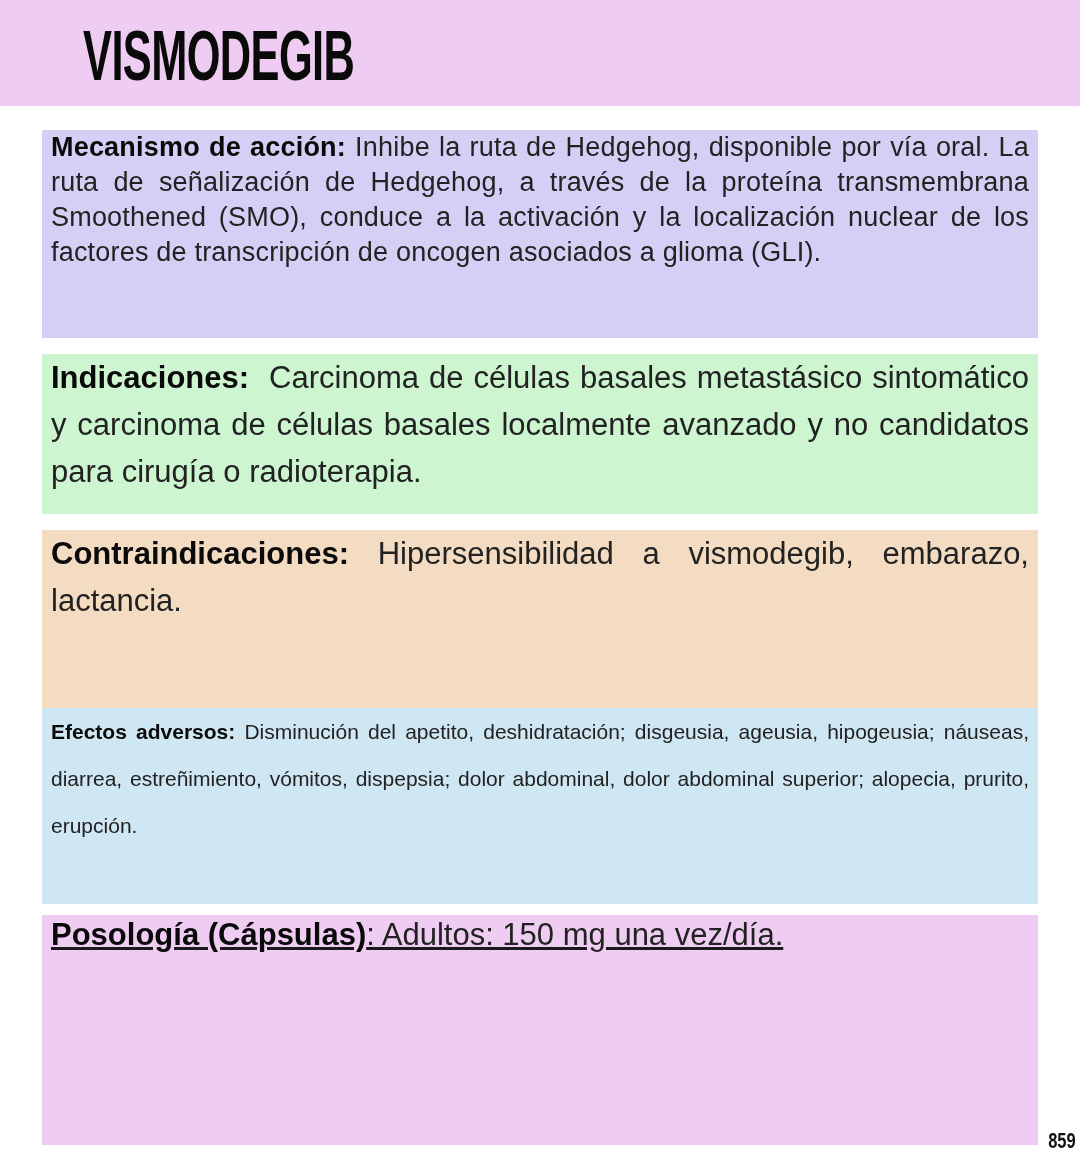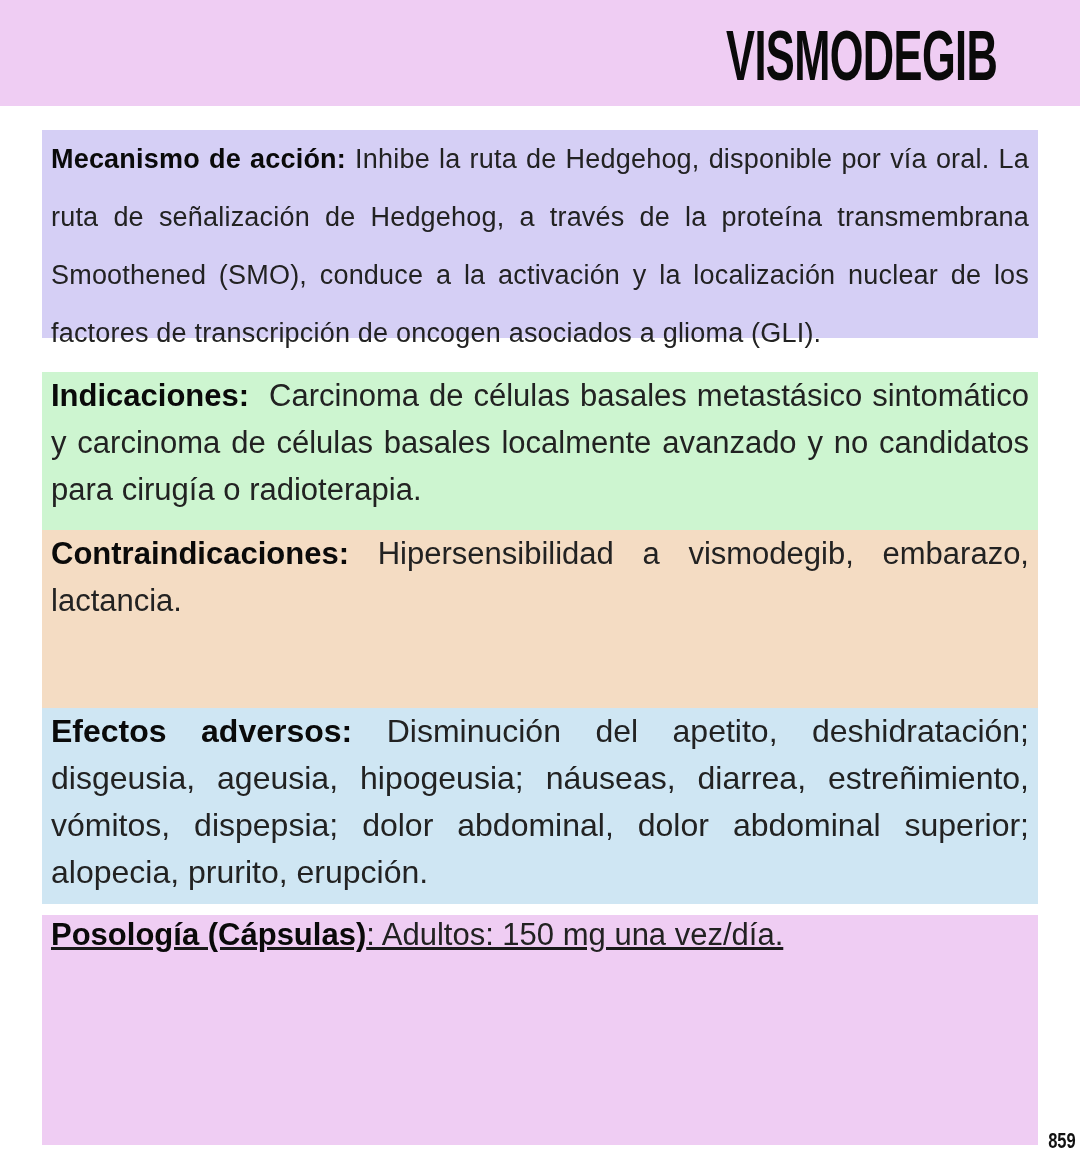--- a/index.html
+++ b/index.html
@@ -12,21 +12,21 @@
       font-family: "Liberation Sans", sans-serif;
       color: #1a1a1a;
     }
     .header {
       position: absolute;
       left: 0; top: 0;
       width: 1080px; height: 106px;
       background: #EFCDF3;
       display: flex;
       align-items: center;
-      justify-content: flex-end;
+      justify-content: flex-start;
     }
     .title {
       font-family: "Liberation Sans", sans-serif;
       font-weight: 700;
       font-size: 70px;
       letter-spacing: -1px;
       color: #0a0a0a;
       transform: scaleX(0.62);
       display: inline-block;
       line-height: 1;
@@ -43,42 +43,42 @@
       margin: 0;
       text-align: justify;
       text-align-last: left;
     }
     .label { font-weight: 700; color: #0a0a0a; }
     .text { color: #222; }
 
     #box-mecanismo {
       top: 130px; height: 208px;
       background: #D5CFF5;
-      font-size: 27px; line-height: 58px;
+      font-size: 27px; line-height: 35px;
       padding-top: 0px;
     }
     #box-mecanismo p { letter-spacing: 0.2px; }
 
     #box-indicaciones {
-      top: 372px; height: 160px;
+      top: 354px; height: 160px;
       background: #CDF5D0;
       font-size: 31px; line-height: 47px;
     }
     #box-indicaciones .text, #box-indicaciones .label { display: inline; }
 
     #box-contra {
       top: 530px; height: 188px;
       background: #F4DCC3;
       font-size: 31px; line-height: 47px;
     }
 
     #box-efectos {
       top: 708px; height: 196px;
       background: #CFE6F3;
-      font-size: 32px; line-height: 47px;
+      font-size: 21px; line-height: 47px;
     }
 
     #box-posologia {
       top: 915px; height: 230px;
       background: #EFCDF3;
       font-size: 31px; line-height: 40px; text-decoration: underline;
     }
     .page-number {
       position: absolute;
       right: 4px;

